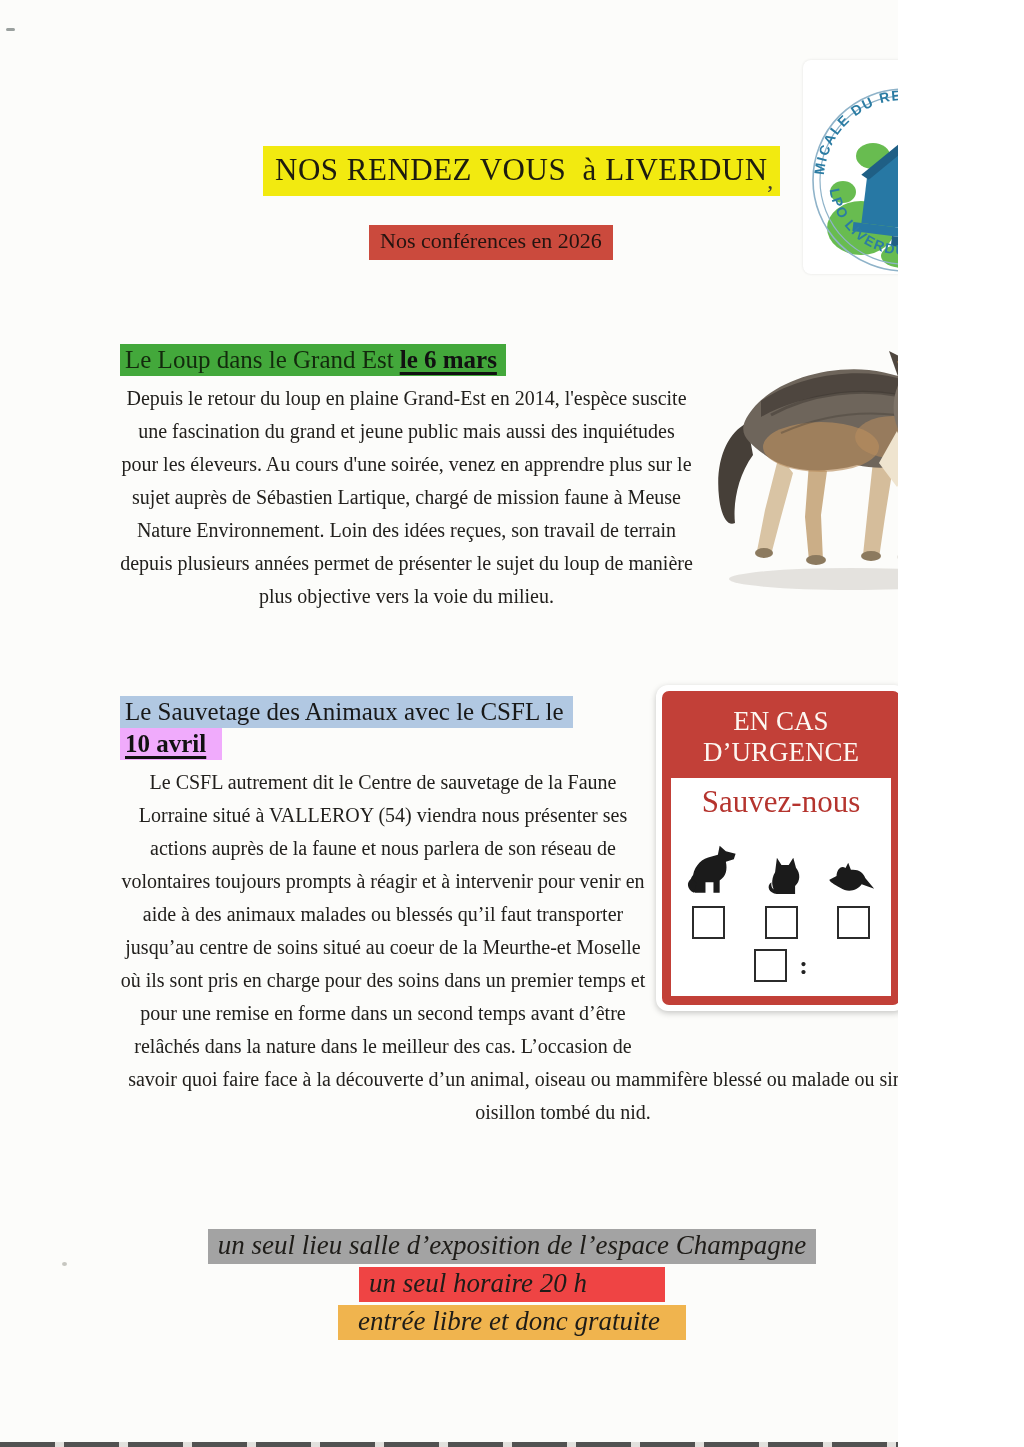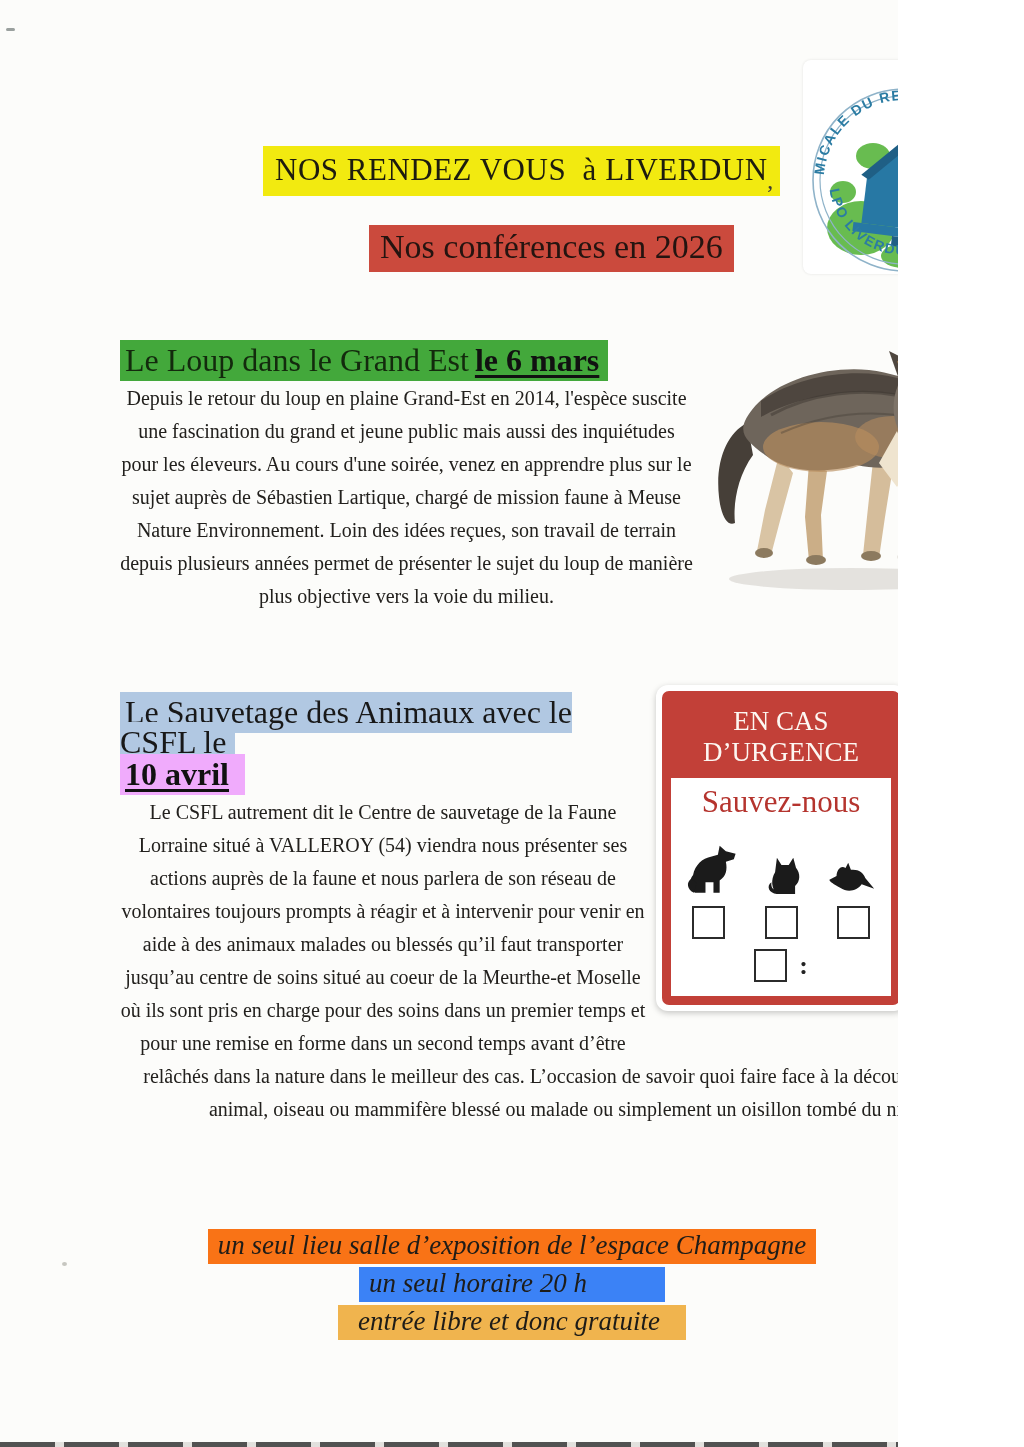--- a/index.html
+++ b/index.html
@@ -3,33 +3,33 @@
 <meta charset="utf-8">
 <style>
   html,body{margin:0;padding:0;}
   .sheet{position:relative;width:898px;height:1447px;background:#fcfcfa;overflow:hidden;
          font-family:"Liberation Serif", serif;color:#22201d;}
 
   
   .title-banner{position:absolute;left:263px;top:146px;padding:6px 12px 8px;
                 font-size:31px;letter-spacing:.5px;color:#1d1c0f;white-space:pre;}
   .subtitle-banner{position:absolute;left:369px;top:225px;padding:3px 11px 6px;
-                   font-size:34px;color:#241410;}
+                   font-size:22px;color:#241410;}
   .stray-mark{position:absolute;left:766px;top:180px;font-size:24px;color:#3c3a36;}
 
   
   .logo-card{position:absolute;left:803px;top:60px;width:202px;height:214px;background:#fff;
              border-radius:8px;box-shadow:0 0 3px rgba(0,0,0,.10);}
   .logo-card svg{display:block;}
 
   
   .section{position:absolute;left:120px;width:886px;}
   .section-1{top:345px;}
   .section-2{top:697px;}
-  .heading-line{font-size:32px;line-height:30px;margin:0 0 2px;}
+  .heading-line{font-size:25px;line-height:30px;margin:0 0 2px;}
   .hl{padding:2px 9px 3px 5px;}
   .hl-green{background:#43a83b;color:#132a0d;}
   .hl-blue{background:#b1c8e2;color:#181818;}
   .date{font-weight:bold;color:#111;text-decoration:underline;
         text-decoration-thickness:2.5px;text-underline-offset:4px;margin-left:6px;}
   .date2{margin-left:0;}
   .section p{margin:7px 0 0;font-size:20px;line-height:33px;text-align:center;}
 
   .wolf-float{float:right;width:305px;height:300px;margin:-40px 0 0 8px;}
   .card-float{float:right;width:250px;height:350px;margin:-12px 100px 0 10px;}
@@ -200,21 +200,21 @@
     </div>
     <div class="heading-line">
       <span class="hl hl-blue" style="padding-right: 16px; background-color: #f0abfc;">
         <span class="date date2">10 avril</span>
       </span>
     </div>
     <p>Le CSFL autrement dit le Centre de sauvetage de la Faune Lorraine situé à VALLEROY (54) viendra nous présenter ses actions auprès de la faune et nous parlera de son réseau de volontaires toujours prompts à réagir et à intervenir pour venir en aide à des animaux malades ou blessés qu’il faut transporter jusqu’au centre de soins situé au coeur de la Meurthe-et Moselle où ils sont pris en charge pour des soins dans un  premier temps et pour une remise en forme dans un second temps avant d’être relâchés dans la nature dans le meilleur des cas. L’occasion de savoir quoi faire face à la découverte d’un animal, oiseau ou mammifère blessé ou malade ou simplement un oisillon tombé du nid.</p>
   </div>
 
   <div class="footer">
-    <div class="line"><span class="fhl" style="background-color: #f97316;">un seul lieu salle d’exposition de l’espace Champagne</span></div>
-    <div class="line"><span class="fhl fhl-wide" style="background-color: #3b82f6;">un seul horaire 20 h</span></div>
+    <div class="line"><span class="fhl" style="background-color: #a3a3a3;">un seul lieu salle d’exposition de l’espace Champagne</span></div>
+    <div class="line"><span class="fhl fhl-wide" style="background-color: #ef4444;">un seul horaire 20 h</span></div>
     <div class="line"><span class="fhl fhl-mid" style="background-color: rgb(240, 180, 78); padding-left: 20px;">entrée libre et donc gratuite</span></div>
   </div>
 
   <div class="speck-a"></div>
   <div class="speck-b"></div>
   <div class="bottom-strip"></div>
 </div>
 
 </body></html>

